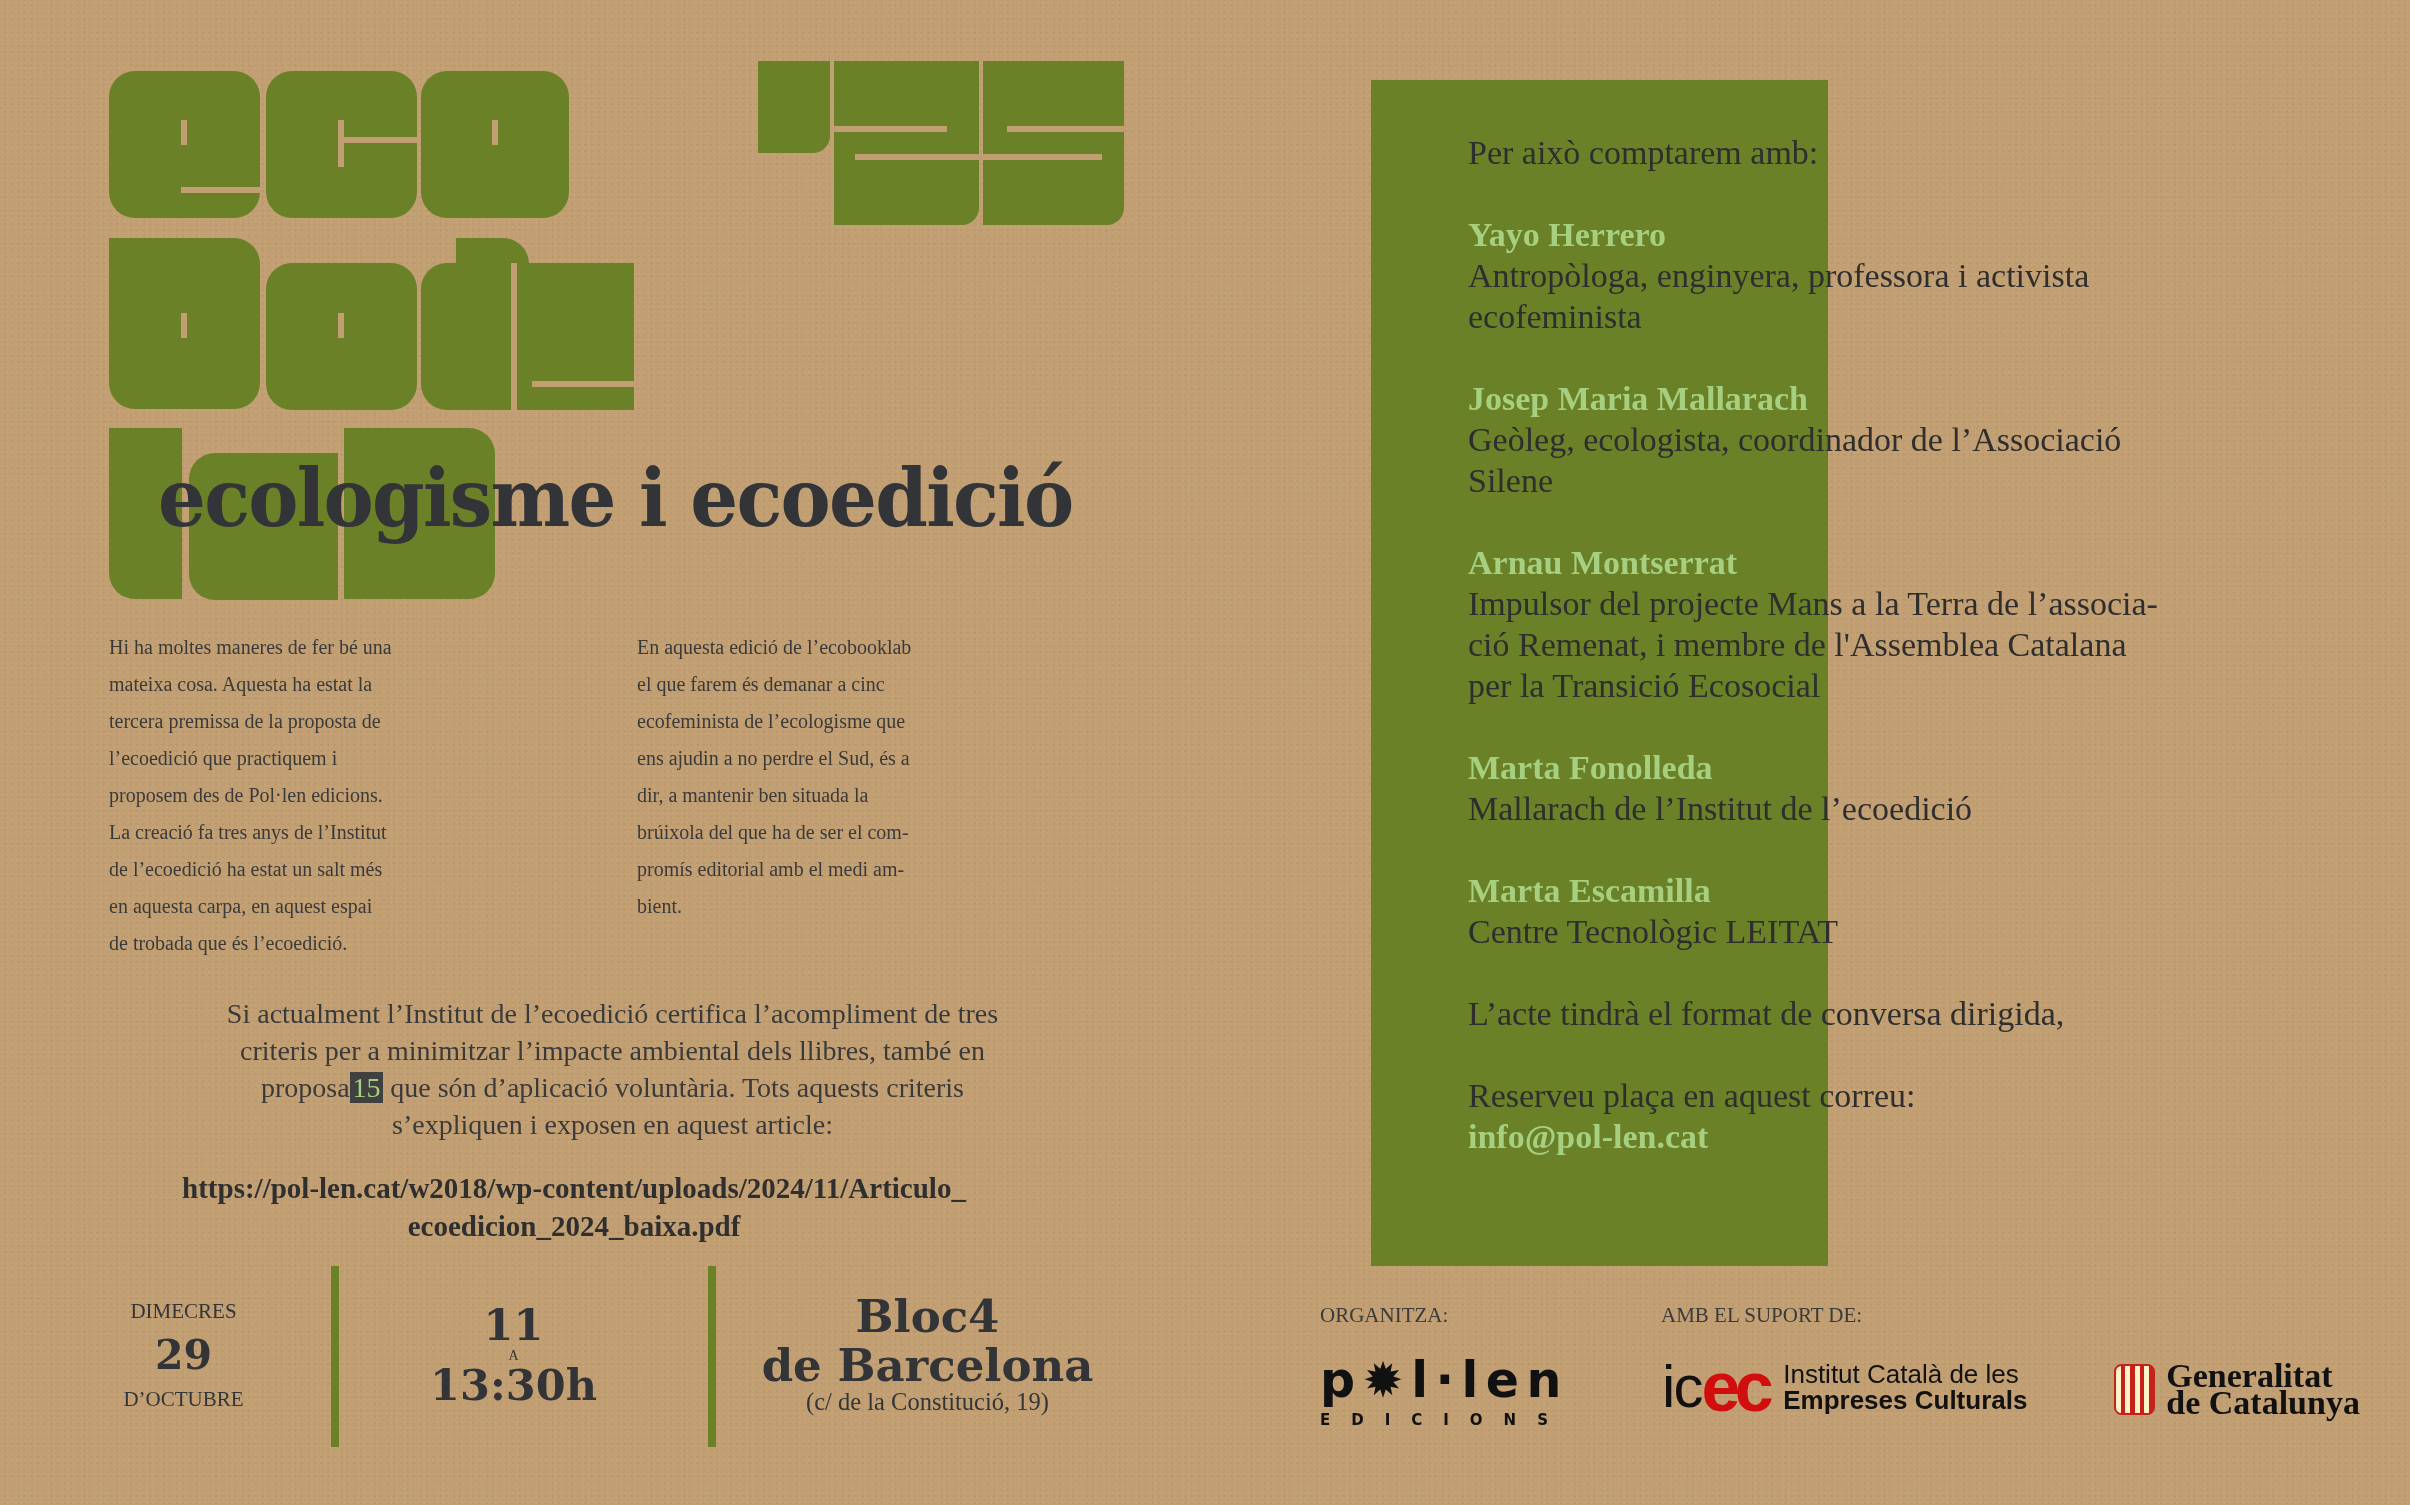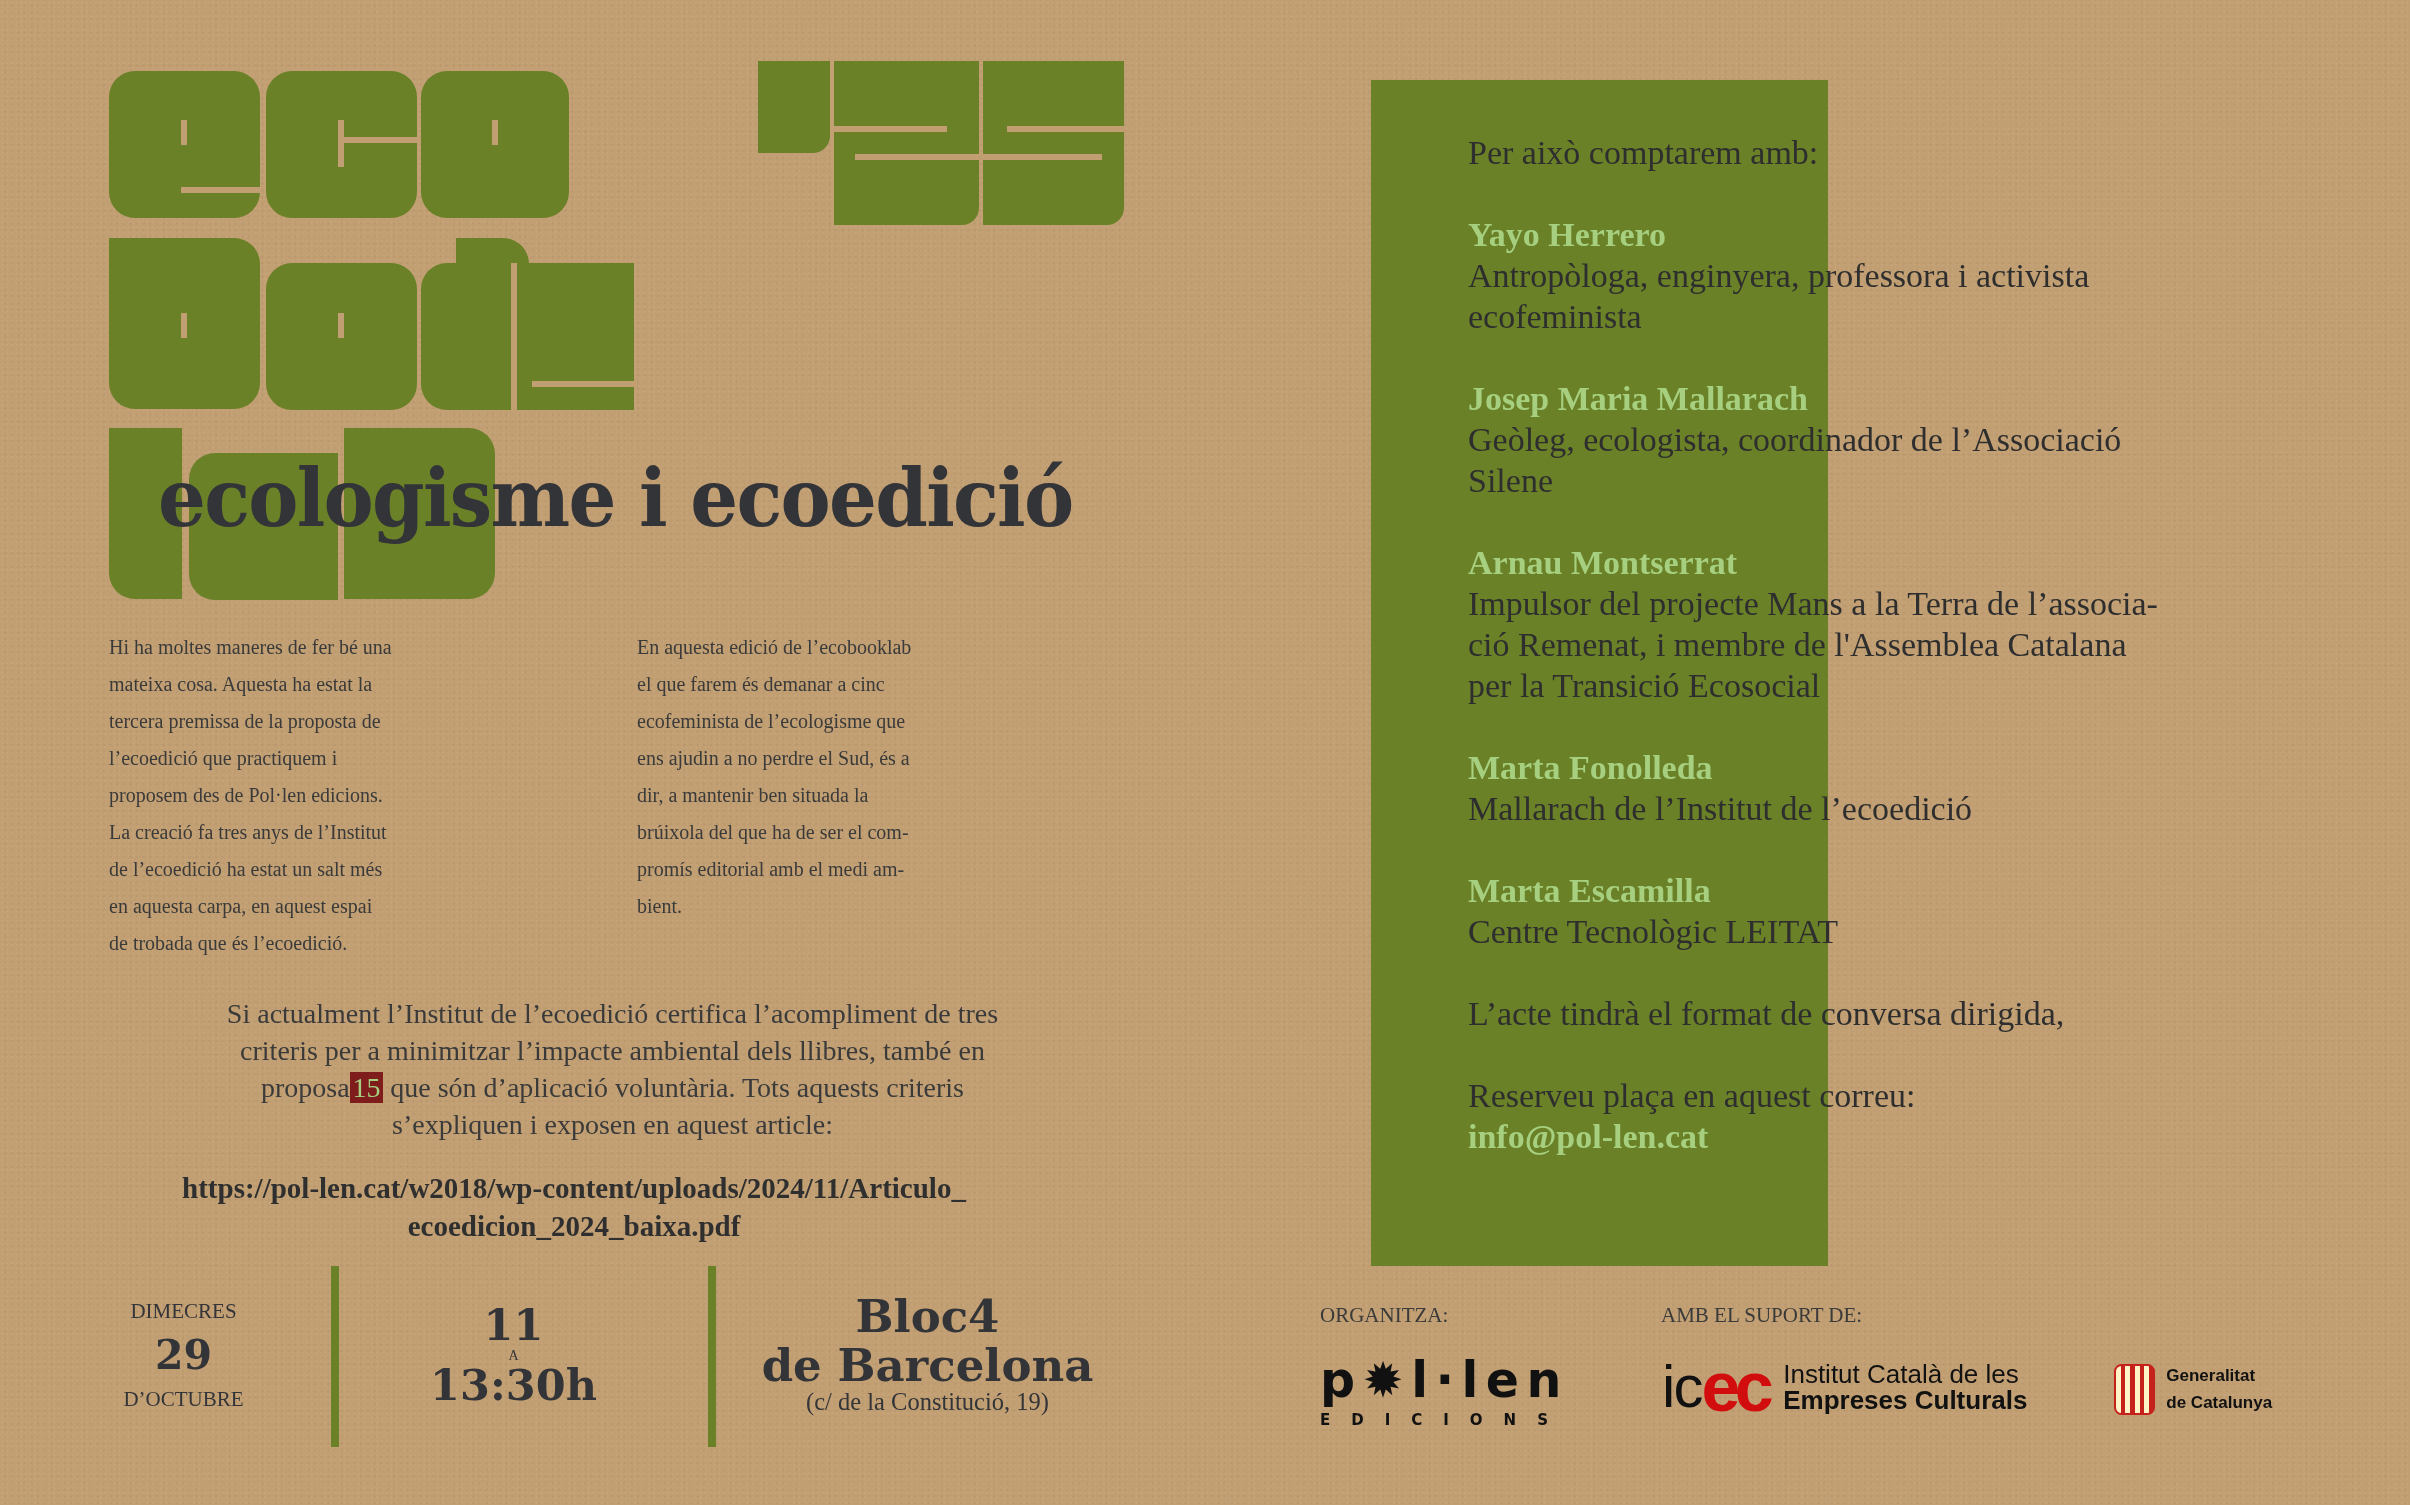--- a/index.html
+++ b/index.html
@@ -30,21 +30,21 @@
     position:absolute; top:629px; width:490px;
     font-family:"Liberation Serif", serif; font-size:20px; line-height:37px; color:#3a3a3a;
   }
   .col-text .ln { display:block; white-space:nowrap; }
 
   .center-para {
     position:absolute; left:104px; top:995px; width:1017px; text-align:center;
     font-family:"Liberation Serif", serif; font-size:28px; line-height:37px; color:#3a3a3a;
   }
   .center-para .ln { display:block; white-space:nowrap; }
-  .hl { background:#7f1d1d; color:#a6d07f; padding:0 2.8px; }
+  .hl { background:#404040; color:#a6d07f; padding:0 2.8px; }
 
   .url {
     position:absolute; left:94px; top:1169px; width:960px; text-align:center;
     font-family:"Liberation Serif", serif; font-weight:bold; font-size:29px; line-height:38px; color:#2f2f2f;
   }
   .url .ln { display:block; white-space:nowrap; }
 
   .vdiv { position:absolute; top:1266px; width:7.5px; height:181px; background:#6a8128; }
 
   .date { position:absolute; left:113px; top:1299px; width:141px; text-align:center; color:#333438; }
@@ -77,21 +77,21 @@
 
   .icec { position:absolute; left:1662px; top:1359px; display:flex; align-items:center; }
   .icec .ic { font-family:"Liberation Sans", sans-serif; font-size:60px; color:#111; line-height:56px; letter-spacing:-1.9px; }
   .icec .ec { font-family:"Liberation Sans", sans-serif; font-weight:bold; font-size:70px; color:#d10d0d; line-height:56px; margin-left:0; letter-spacing:-5.6px; }
   .icec .txt { font-family:"Liberation Sans", sans-serif; font-size:26px; line-height:26px; color:#111; margin-left:15px; white-space:nowrap; }
   .icec .txt b { font-weight:bold; }
 
   .gen { position:absolute; left:2114px; top:1362px; display:flex; align-items:center; }
   .gen .shield { width:41px; height:51px; border:2.8px solid #c5221c; border-radius:7.5px; box-sizing:border-box;
     background: repeating-linear-gradient(90deg, #fff3c8 0 4.7px, #c5221c 4.7px 9.4px); }
-  .gen .txt { font-family:Liberation Sans, sans-serif; font-weight:bold; font-size:17px; line-height:27px; color:#111; margin-left:11.3px; white-space:nowrap; }
+  .gen .txt { font-family:Liberation Serif, serif; font-weight:bold; font-size:34px; line-height:27px; color:#111; margin-left:11.3px; white-space:nowrap; }
 </style>
 </head>
 <body>
 
 <div aria-label="eco">
 
   <div class="blk" style="left:109px;top:71px;width:151px;height:147px;border-radius:26px 26px 26px 26px;"></div>
   <div class="cut" style="left:181px;top:120px;width:5.6px;height:24.5px;"></div>
   <div class="cut" style="left:181px;top:187px;width:79px;height:5.6px;"></div>
 

